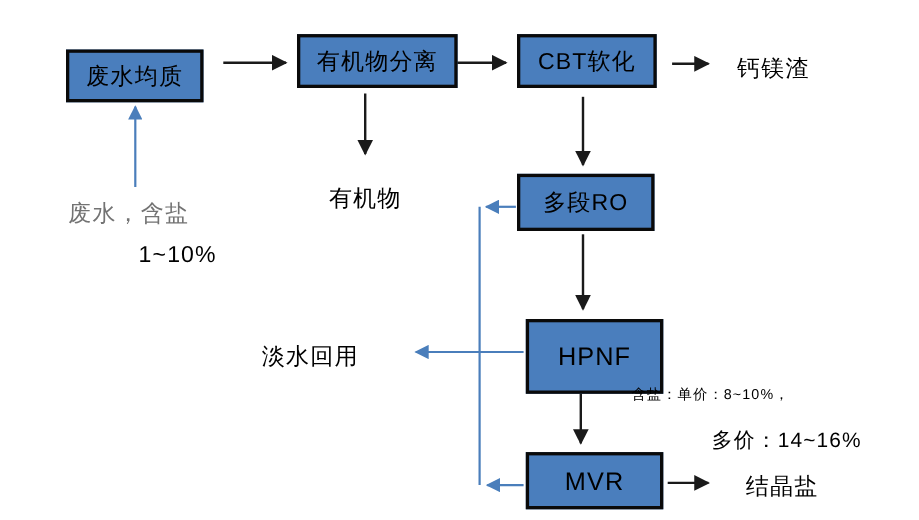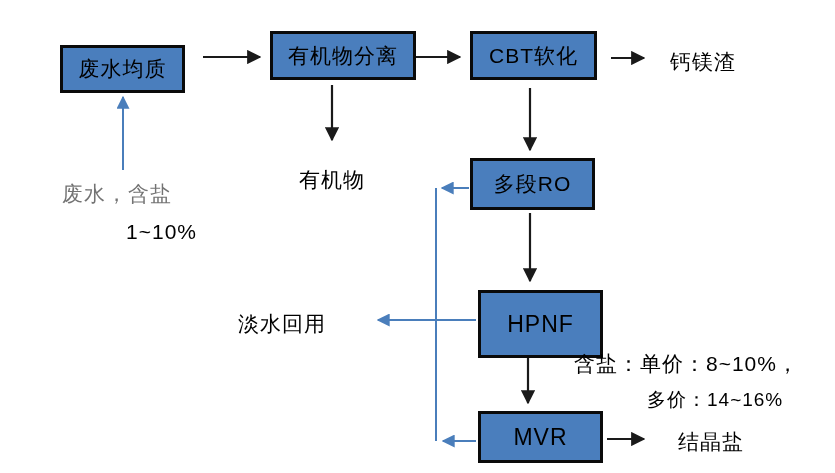--- a/index.html
+++ b/index.html
@@ -40,21 +40,21 @@
     color:#000000;
     font-size:21px;
     white-space:nowrap;
     letter-spacing:1px;
   }
   .lbl-feed-1   { left:62px;  top:180px; width:150px; text-align:left; color:#737373; }
   .lbl-feed-2   { left:62px;  top:220px; width:135px; text-align:right; }
   .lbl-organic  { left:299px; top:166px; }
   .lbl-slag     { left:670px; top:48px; }
   .lbl-fresh    { left:238px; top:310px; }
-  .lbl-note-1   { left:574px; top:350px; font-size:21px; }
+  .lbl-note-1   { left:574px; top:350px; font-size:13px; }
   .lbl-note-2   { left:647px; top:387px; font-size:19px; }
   .lbl-crystal  { left:678px; top:428px; }
 </style>
 </head>
 <body>
 
 <div class="canvas">
 
   <svg class="arrow-layer" width="835" height="473" viewBox="0 0 835 473" xmlns="http://www.w3.org/2000/svg">
     <defs>

